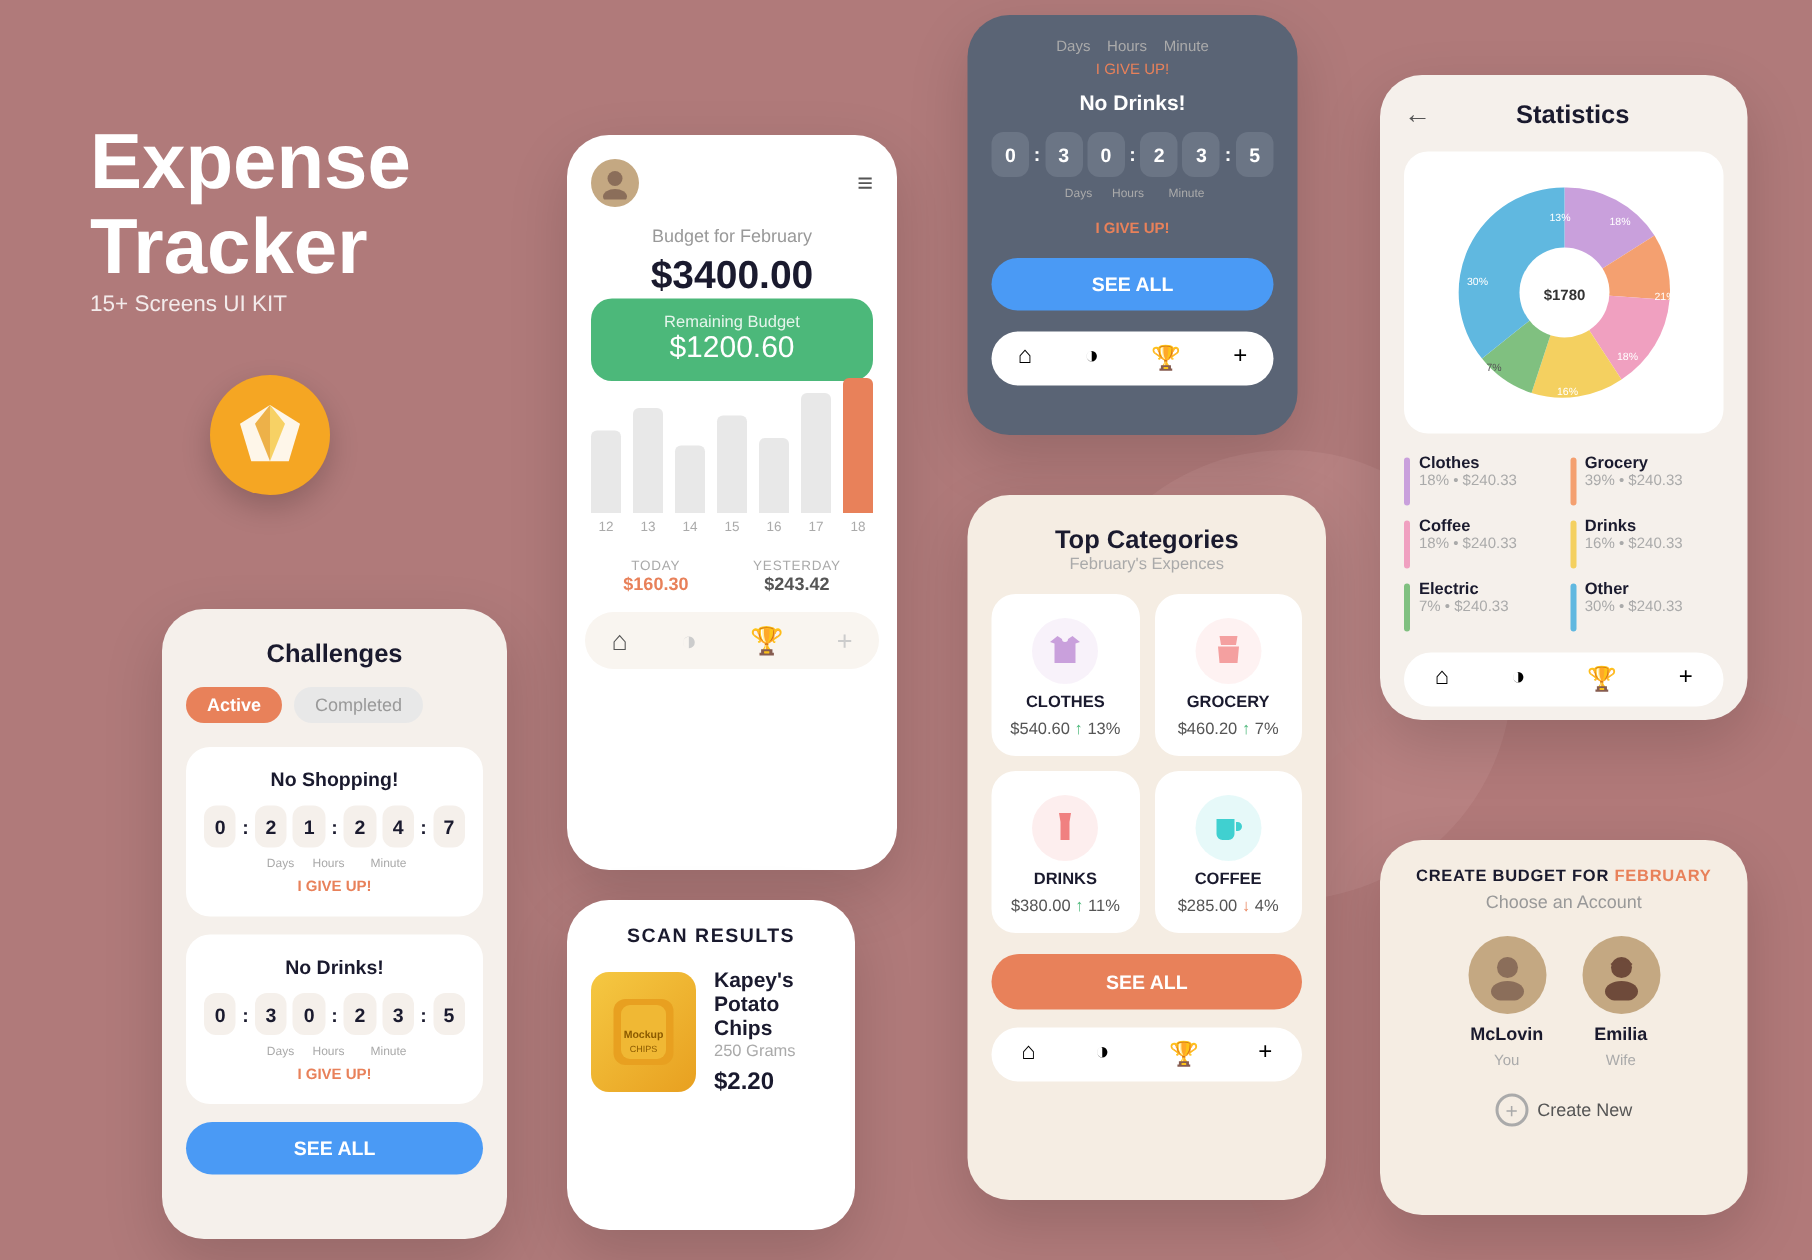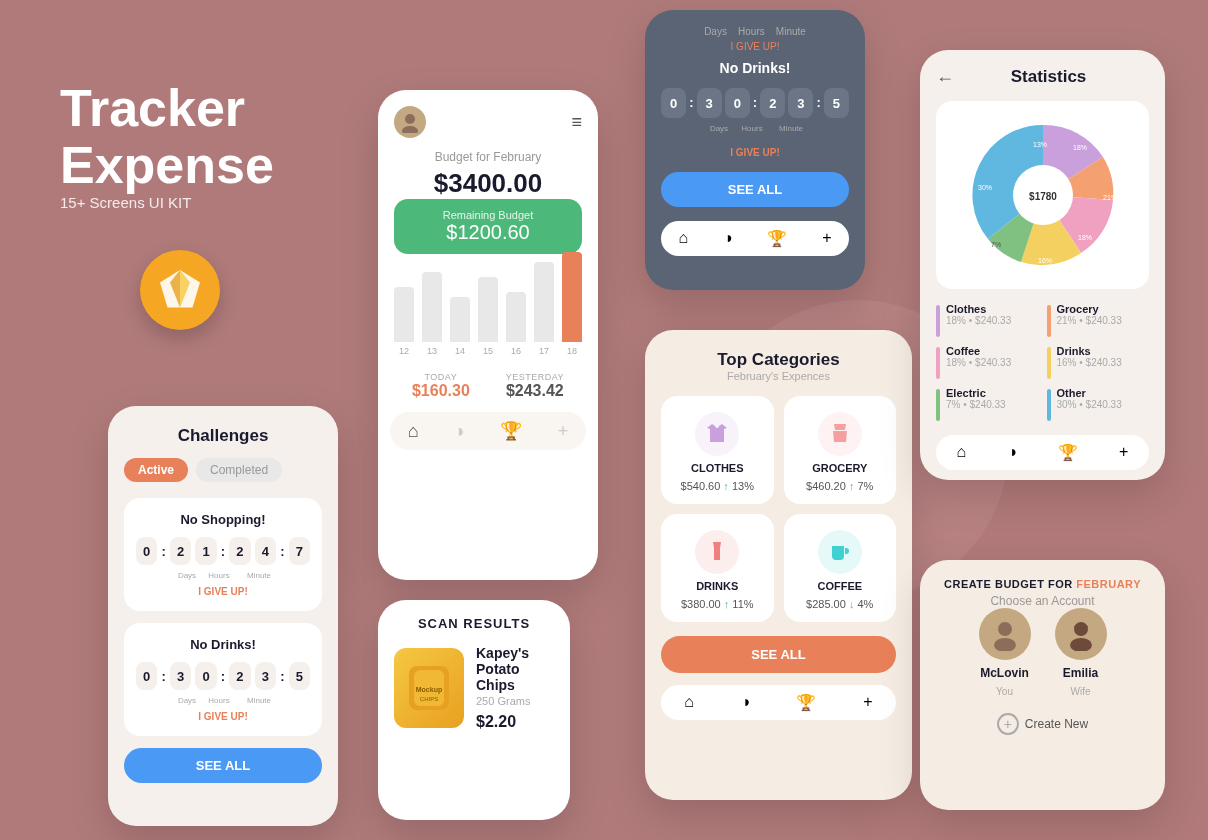--- a/index.html
+++ b/index.html
@@ -258,21 +258,21 @@
       color: #aaa;
       margin-top: 4px;
     }
     .today-yesterday {
       display: flex;
       justify-content: space-around;
       padding: 8px 16px 12px;
     }
     .ty-item { text-align: center; }
     .ty-label { font-size: 9px; color: #aaa; text-transform: uppercase; letter-spacing: 0.5px; }
-    .ty-value { font-size: 16px; font-weight: 700; color: #e8815a; }
+    .ty-value { font-size: 12px; font-weight: 700; color: #e8815a; }
     .ty-value.grey { color: #555; }
     .budget-nav {
       background: #f9f5f0;
       border-radius: 20px;
       margin: 0 12px;
       padding: 8px 0;
       display: flex;
       justify-content: space-around;
       align-items: center;
     }
@@ -344,21 +344,21 @@
       margin-top: 14px;
       padding: 8px 0;
       display: flex;
       justify-content: space-around;
     }
 
     
     .card-categories {
       left: 645px;
       top: 330px;
-      width: 267px;
+      width: 239px;
       height: 470px;
       background: #f5ede3;
       padding: 20px 16px 16px;
     }
     .cat-title {
       font-size: 17px;
       font-weight: 700;
       color: #1a1a2e;
       text-align: center;
     }
@@ -556,21 +556,21 @@
       color: #1a1a2e;
       text-align: center;
       letter-spacing: 0.5px;
       margin-bottom: 4px;
     }
     .create-title span { color: #e8815a; }
     .create-subtitle {
       font-size: 12px;
       color: #999;
       text-align: center;
-      margin-bottom: 0;
+      margin-bottom: 16px;
     }
     .account-grid {
       display: flex;
       justify-content: center;
       gap: 24px;
       margin-bottom: 16px;
     }
     .account-item {
       display: flex;
       flex-direction: column;
@@ -619,22 +619,22 @@
     }
   </style>
 </head>
 <body>
 
 <div class="bg-circle-large"></div>
 <div class="bg-circle-small"></div>
 
 <div class="hero-text">
   <div class="hero-title">
+    <div>Expense</div>
     <div>Tracker</div>
-    <div>Expense</div>
   </div>
   <div class="hero-subtitle">15+ Screens UI KIT</div>
 </div>
 
 <div class="sketch-logo">
   <svg viewBox="0 0 100 100">
     <polygon points="50,10 90,35 75,85 25,85 10,35" fill="#fff" opacity="0.9"></polygon>
     <polygon points="50,10 30,35 50,85" fill="#e8a020" opacity="0.8"></polygon>
     <polygon points="50,10 70,35 50,85" fill="#f5c842" opacity="0.8"></polygon>
   </svg>
@@ -900,21 +900,21 @@
       <div class="legend-dot" style="background:#c9a0dc"></div>
       <div class="legend-text">
         <div class="legend-name">Clothes</div>
         <div class="legend-pct">18% • $240.33</div>
       </div>
     </div>
     <div class="legend-item">
       <div class="legend-dot" style="background:#f4a070"></div>
       <div class="legend-text">
         <div class="legend-name">Grocery</div>
-        <div class="legend-pct">21% • $240.33</div>
+        <div class="legend-pct">39% • $240.33</div>
       </div>
     </div>
     <div class="legend-item">
       <div class="legend-dot" style="background:#f0a0c0"></div>
       <div class="legend-text">
         <div class="legend-name">Coffee</div>
         <div class="legend-pct">18% • $240.33</div>
       </div>
     </div>
     <div class="legend-item">

